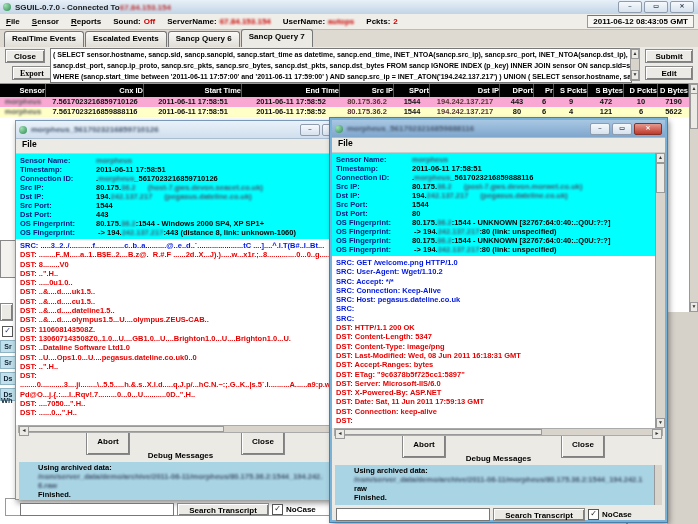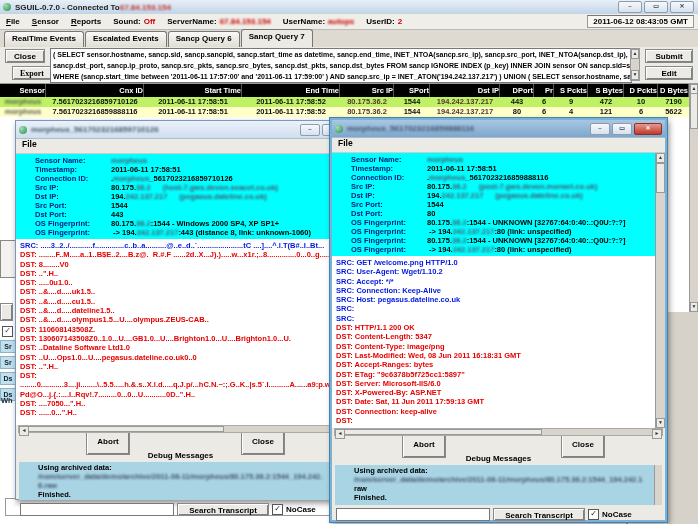--- a/index.html
+++ b/index.html
@@ -46,21 +46,21 @@
   .qsb .sba.b{position:absolute;bottom:0;left:0;right:0;}
   .qsb .sba.t{position:absolute;top:0;left:0;right:0;}
   .qsubmit{position:absolute;left:645px;top:2px;width:48px;height:14px;line-height:14px;}
   .qedit{position:absolute;left:645px;top:19px;width:48px;height:14px;line-height:14px;}
   
   .thead{position:absolute;left:0;top:84px;width:689px;height:13px;background:#000;display:flex;}
   .thead span{color:#fff;font-size:7.5px;font-weight:bold;text-align:right;line-height:13px;
     border-right:1px solid #555;box-sizing:border-box;overflow:hidden;white-space:nowrap;}
   .trows{position:absolute;left:0;top:97px;width:689px;}
   .trow{display:flex;height:10px;}
-  .trow:nth-child(1){background:#bef264;}
+  .trow:nth-child(1){background:#f9a8d4;}
   .trow:nth-child(2){background:#FFFFC8;}
   .trow span{font-size:7.5px;font-weight:bold;text-align:center;line-height:10px;box-sizing:border-box;
     overflow:hidden;white-space:nowrap;color:#111;}
   .thead span:nth-child(1),.trow span:nth-child(1){width:46px;}
   .thead span:nth-child(2),.trow span:nth-child(2){width:98px;}
   .thead span:nth-child(3),.trow span:nth-child(3){width:98px;}
   .thead span:nth-child(4),.trow span:nth-child(4){width:98px;}
   .thead span:nth-child(5),.trow span:nth-child(5){width:54px;}
   .thead span:nth-child(6),.trow span:nth-child(6){width:36px;}
   .thead span:nth-child(7),.trow span:nth-child(7){width:70px;}
@@ -98,21 +98,21 @@
   .tbar{height:17px;flex:none;display:flex;align-items:center;font-size:8px;font-weight:bold;color:#333;
     background:linear-gradient(#EAF2FA,#CFDEEE);border-bottom:1px solid #A9BDD0;}
   .twin.r .tbar{background:linear-gradient(#A9C7E3,#7EA6CC);color:#14304c;}
   .tbtns{margin-left:auto;display:flex;gap:2px;padding-right:3px;}
   .tbtn{width:18px;height:10px;border:1px solid #8E9CAD;border-radius:2px;
     background:linear-gradient(#F6F9FC,#D7E2EE);font-size:6px;line-height:9px;text-align:center;color:#345;}
   .tbtn.red{background:linear-gradient(#E59A8F,#C0392B);color:#fff;border-color:#8a2f24;width:26px;}
   .tmenu{height:14px;flex:none;background:#ECEAE4;font-size:8.5px;font-weight:bold;padding-left:6px;border-bottom:1px solid #CCC;}
   .tmenu .mi::first-letter{text-decoration:underline;}
   .tbody{position:relative;flex:none;}
-  .cyan{background:#00FFFF;padding:2px 4px 1px 19px;overflow:hidden;}
+  .cyan{background:#00FFFF;padding:2px 4px 1px 4px;overflow:hidden;}
   .twin.l .cyan{height:82px;}
   .twin.r .cyan{height:100px;padding-right:14px;}
   .frow{display:flex;font-size:7.5px;font-weight:bold;line-height:9px;white-space:pre;}
   .flabel{color:#002080;width:76px;flex:none;}
   .frow .host{margin-left:12px;}
   .white{background:#fff;padding:2px 4px;overflow:hidden;}
   .twin.l .white{height:182px;}
   .twin.r .white{height:168px;padding-right:14px;}
   .tl{font-size:7.5px;font-weight:bold;line-height:9.3px;white-space:pre;overflow:hidden;}
   .tl.src{color:#0018E0;}
@@ -168,21 +168,21 @@
       </span>
       <span class="pair">
         <span>ServerName:</span>
           <span class="red scribred">67.84.153.154</span>
       </span>
       <span class="pair">
         <span>UserName:</span>
           <span class="red scribred">autops</span>
       </span>
       <span class="pair">
-        <span>UserID:</span>
+        <span>Pckts:</span>
           <span class="red">2</span>
       </span>
       <span class="clock">2011-06-12 08:43:05 GMT</span>
     </div>
 
     <div class="tabbar">
         <div class="tab"><span>RealTime Events</span></div>
         <div class="tab"><span>Escalated Events</span></div>
         <div class="tab"><span>Sancp Query 6</span></div>
         <div class="tab active"><span>Sancp Query 7</span></div>

